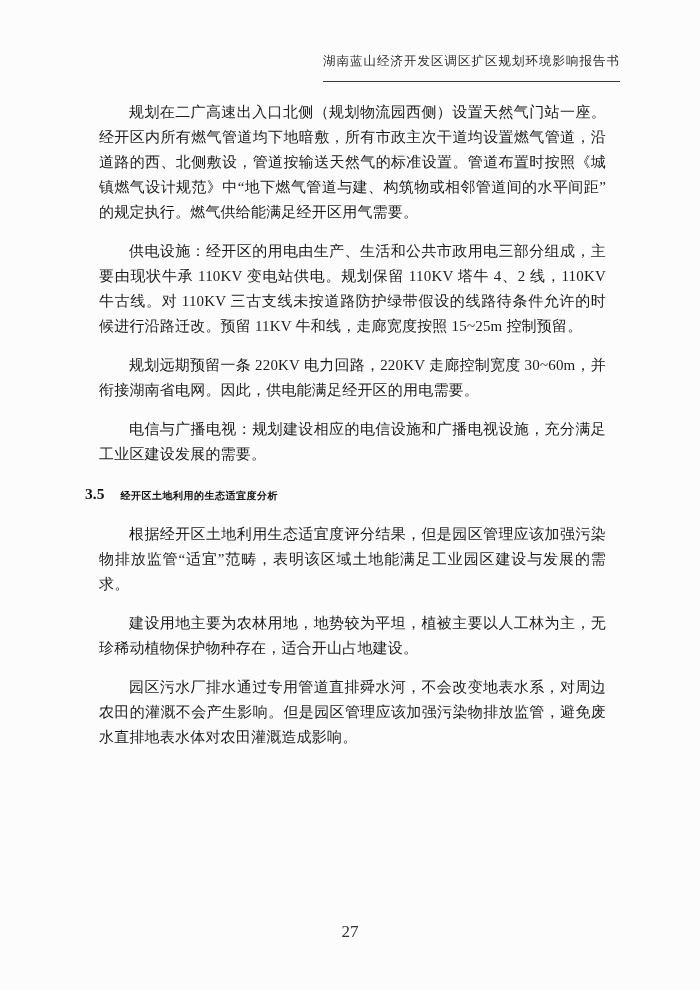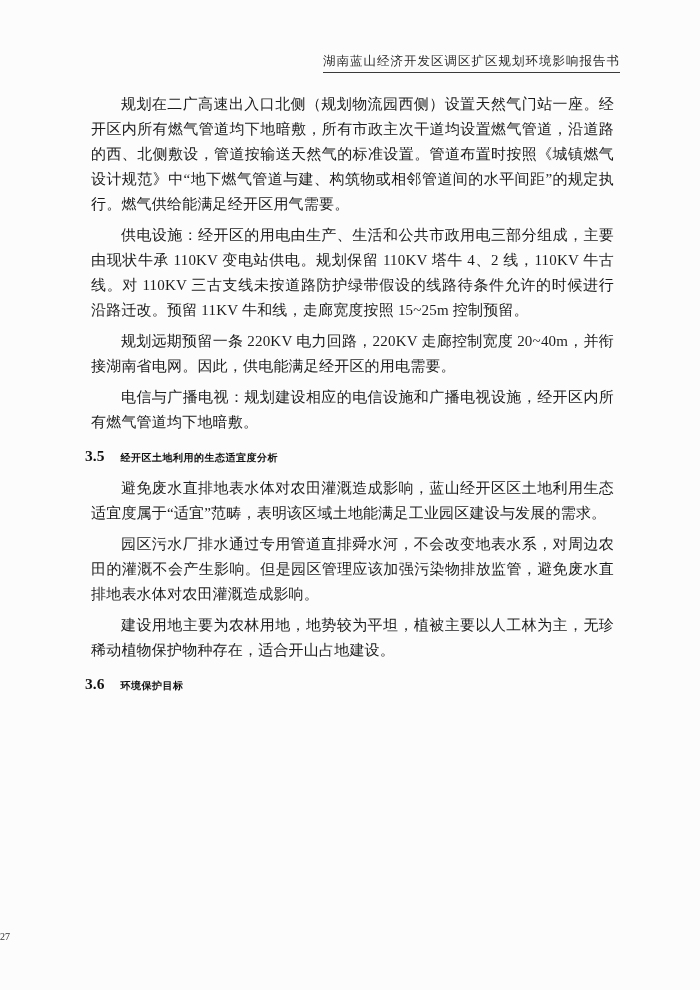--- a/index.html
+++ b/index.html
@@ -24,31 +24,31 @@
     left: 85px;
     right: 80px;
     text-align: right;
     font-size: 12.5px;
     line-height: 18px;
     color: #2a2a2a;
   }
   .page-header .header-title {
     display: inline-block;
     border-bottom: 1.5px solid #3a3a3a;
-    padding-bottom: 2px;
+    padding-bottom: 11px;
     letter-spacing: 1px;
   }
   .doc-body {
     position: absolute;
     top: 86px;
     left: 85px;
     width: 535px;
   }
   .doc-body p.para {
-    margin: 6px;
+    margin: 14px;
     font-size: 15px;
     line-height: 25px;
     text-align: justify;
     text-indent: 2em;
     letter-spacing: 0.2px;
     word-break: break-all;
   }
   .doc-body h3.section-heading {
     margin: 8px 0 5px 0;
     font-size: 15.5px;
@@ -63,42 +63,42 @@
   .doc-body h3.section-heading .heading-text {
     font-family: "Liberation Sans", "DejaVu Sans", sans-serif;
     font-size: 10px;
     letter-spacing: 0.5px;
   }
   .page-footer {
     position: absolute;
     bottom: 48px;
     left: 0;
     width: 100%;
-    font-size: 10px;
+    text-align: center;
+    font-size: 17px;
     color: #333;
   }
 </style>
 </head>
 <body>
 
 <div class="page">
 
   <div class="page-header">
     <span class="header-title">湖南蓝山经济开发区调区扩区规划环境影响报告书</span>
   </div>
 
   <div class="doc-body" id="doc-body">
       <p class="para">规划在二广高速出入口北侧（规划物流园西侧）设置天然气门站一座。经开区内所有燃气管道均下地暗敷，所有市政主次干道均设置燃气管道，沿道路的西、北侧敷设，管道按输送天然气的标准设置。管道布置时按照《城镇燃气设计规范》中“地下燃气管道与建、构筑物或相邻管道间的水平间距”的规定执行。燃气供给能满足经开区用气需要。</p>
       <p class="para">供电设施：经开区的用电由生产、生活和公共市政用电三部分组成，主要由现状牛承 110KV 变电站供电。规划保留 110KV 塔牛 4、2 线，110KV 牛古线。对 110KV 三古支线未按道路防护绿带假设的线路待条件允许的时候进行沿路迁改。预留 11KV 牛和线，走廊宽度按照 15~25m 控制预留。</p>
-      <p class="para">规划远期预留一条 220KV 电力回路，220KV 走廊控制宽度 20~40m，并衔接湖南省电网。因此，供电能满足经开区的用电需要。</p>
-      <p class="para">电信与广播电视：规划建设相应的电信设施和广播电视设施，经开区内所有燃气管道均下地暗敷。</p>
+      <p class="para">规划远期预留一条 220KV 电力回路，220KV 走廊控制宽度 30~60m，并衔接湖南省电网。因此，供电能满足经开区的用电需要。</p>
+      <p class="para">电信与广播电视：规划建设相应的电信设施和广播电视设施，充分满足工业区建设发展的需要。</p>
       <h3 class="section-heading"><span class="heading-num">3.5</span><span class="heading-text">经开区土地利用的生态适宜度分析</span></h3>
-      <p class="para">避免废水直排地表水体对农田灌溉造成影响，蓝山经开区区土地利用生态适宜度属于“适宜”范畴，表明该区域土地能满足工业园区建设与发展的需求。</p>
+      <p class="para">根据经开区土地利用生态适宜度评分结果，但是园区管理应该加强污染物排放监管“适宜”范畴，表明该区域土地能满足工业园区建设与发展的需求。</p>
+      <p class="para">建设用地主要为农林用地，地势较为平坦，植被主要以人工林为主，无珍稀动植物保护物种存在，适合开山占地建设。</p>
       <p class="para">园区污水厂排水通过专用管道直排舜水河，不会改变地表水系，对周边农田的灌溉不会产生影响。但是园区管理应该加强污染物排放监管，避免废水直排地表水体对农田灌溉造成影响。</p>
-      <p class="para">建设用地主要为农林用地，地势较为平坦，植被主要以人工林为主，无珍稀动植物保护物种存在，适合开山占地建设。</p>
-      <h3 class="section-heading"><span class="heading-num">3.6</span><span class="heading-text">环境保护目标</span></h3>
     </div>
 
   <div class="page-footer">
     <span>27</span>
   </div>
 
 </div>
 
 </body></html>

